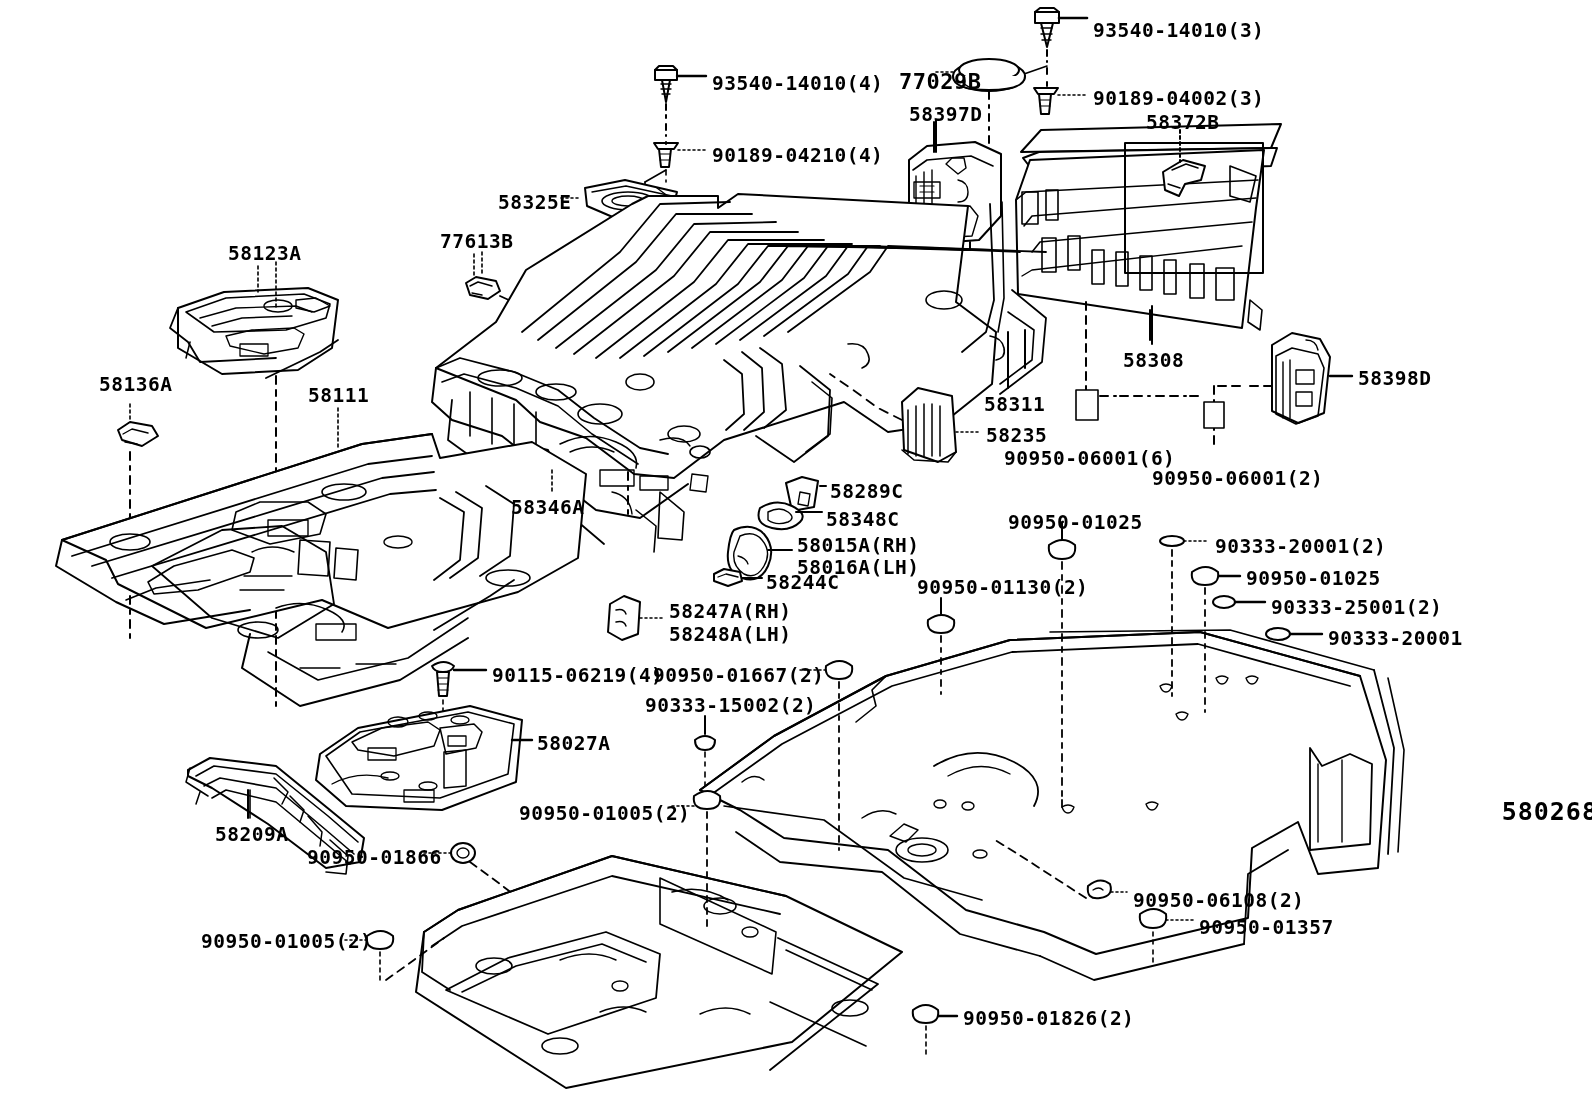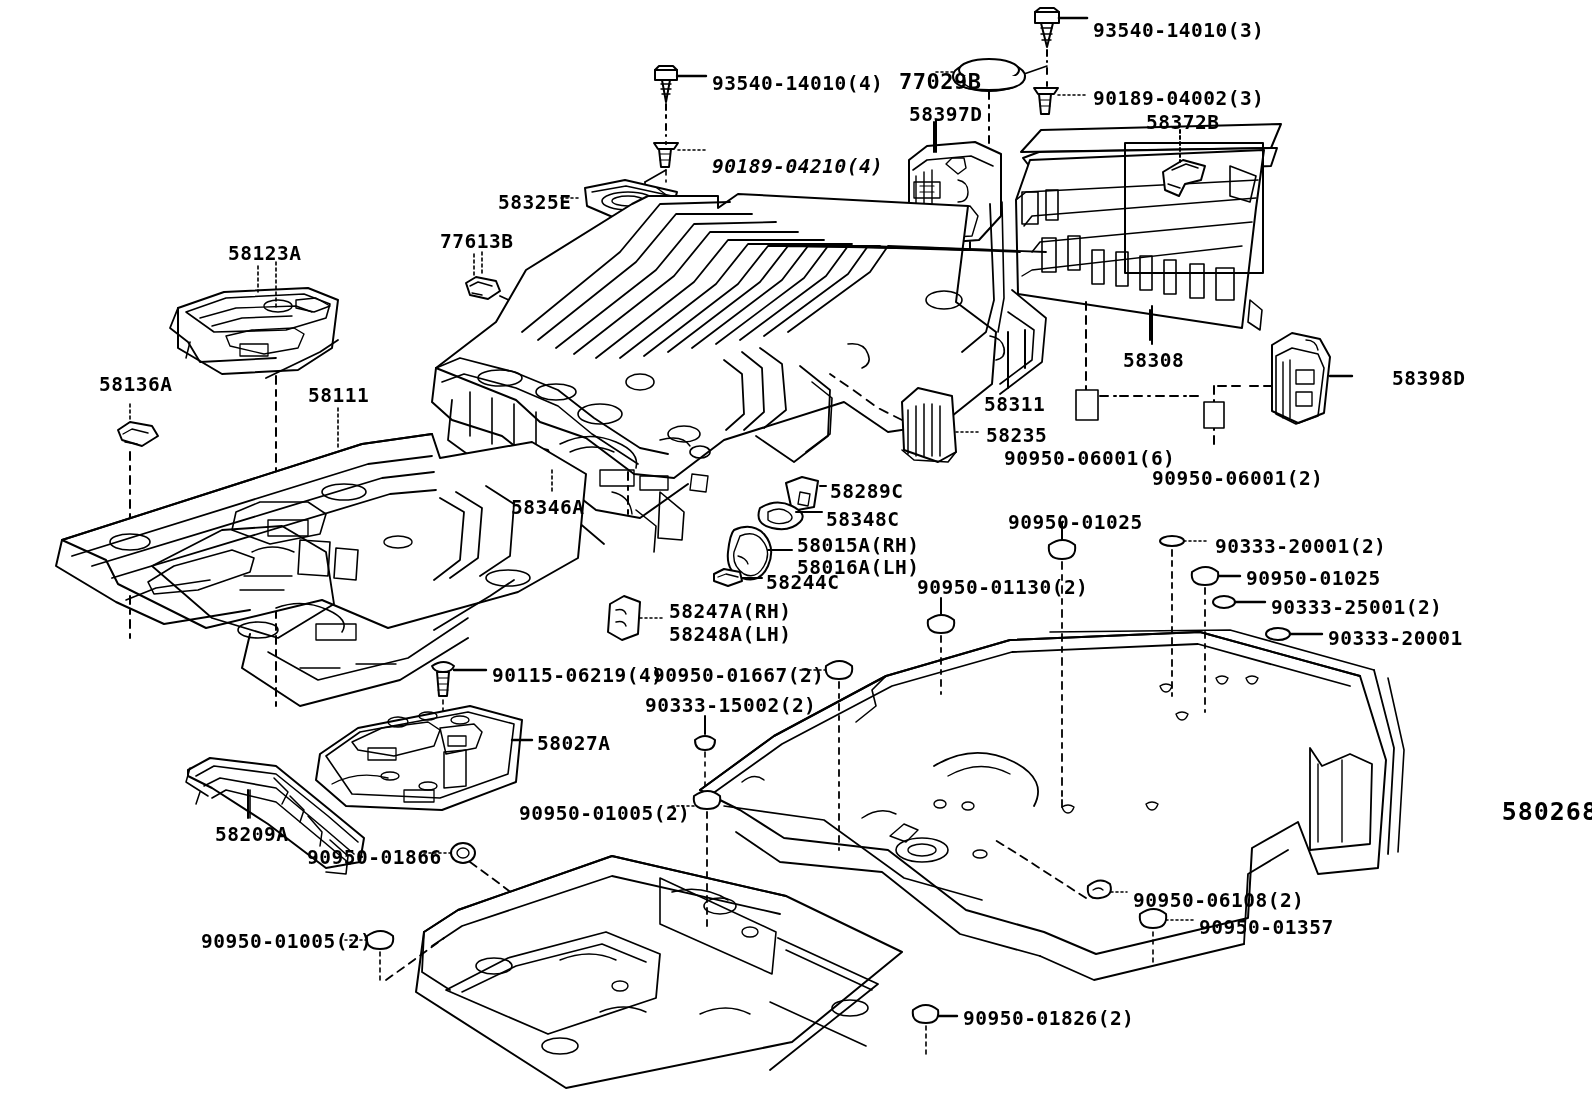--- a/index.html
+++ b/index.html
@@ -492,28 +492,28 @@
       <line x1="934" y1="122" x2="934" y2="152" stroke-width="2"></line>
     </g>
   </svg>
 
   <div class="lbl" style="left:1093px;top:20px;">93540-14010(3)</div>
   <div class="lbl" style="left:712px;top:73px;">93540-14010(4)</div>
   <div class="lbl" style="left:866px;top:70px;font-size:22px;margin-left:33px;">77029B</div>
   <div class="lbl" style="left:1093px;top:88px;">90189-04002(3)</div>
   <div class="lbl" style="left:909px;top:104px;">58397D</div>
   <div class="lbl" style="left:1146px;top:112px;">58372B</div>
-  <div class="lbl" style="left:712px;top:156px;font-style:italic;">90189-04210(4)</div>
+  <div class="lbl" style="left:712px;top:145px;">90189-04210(4)</div>
   <div class="lbl" style="left:498px;top:192px;">58325E</div>
   <div class="lbl" style="left:440px;top:231px;">77613B</div>
   <div class="lbl" style="left:228px;top:243px;">58123A</div>
   <div class="lbl" style="left:1123px;top:350px;">58308</div>
   <div class="lbl" style="left:99px;top:374px;">58136A</div>
   <div class="lbl" style="left:308px;top:385px;">58111</div>
-  <div class="lbl" style="left:1358px;top:368px;margin-left:34px;">58398D</div>
+  <div class="lbl" style="left:1358px;top:368px;">58398D</div>
   <div class="lbl" style="left:984px;top:394px;">58311</div>
   <div class="lbl" style="left:986px;top:425px;">58235</div>
   <div class="lbl" style="left:1004px;top:448px;">90950-06001(6)</div>
   <div class="lbl" style="left:1152px;top:468px;">90950-06001(2)</div>
   <div class="lbl" style="left:511px;top:497px;">58346A</div>
   <div class="lbl" style="left:830px;top:481px;">58289C</div>
   <div class="lbl" style="left:826px;top:509px;">58348C</div>
   <div class="lbl" style="left:1008px;top:512px;">90950-01025</div>
   <div class="lbl" style="left:1215px;top:536px;">90333-20001(2)</div>
   <div class="lbl" style="left:797px;top:535px;">58015A(RH)</div>

